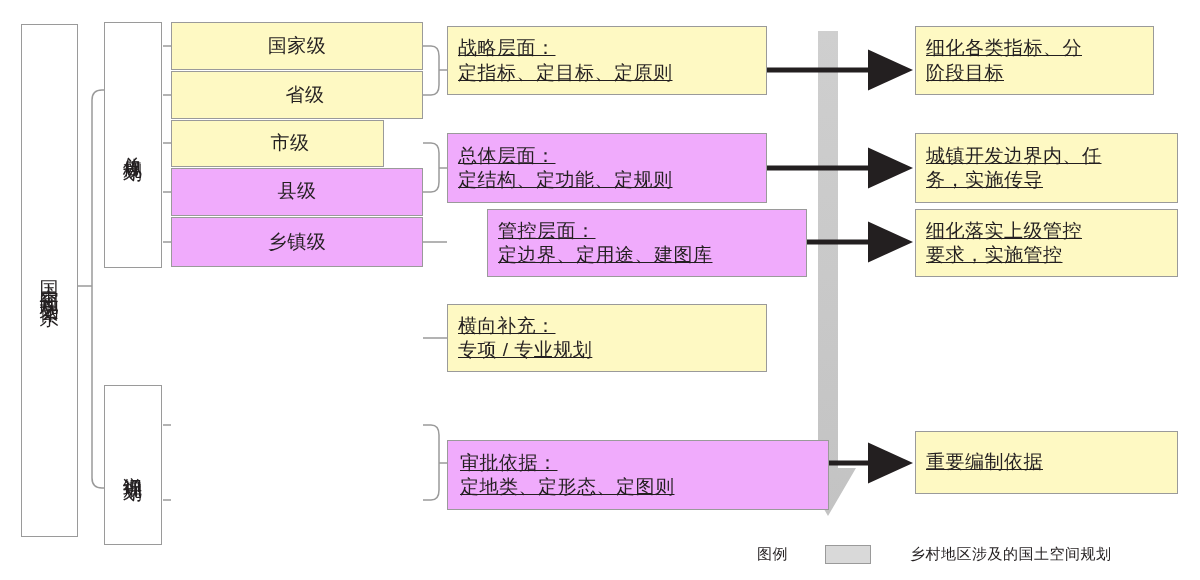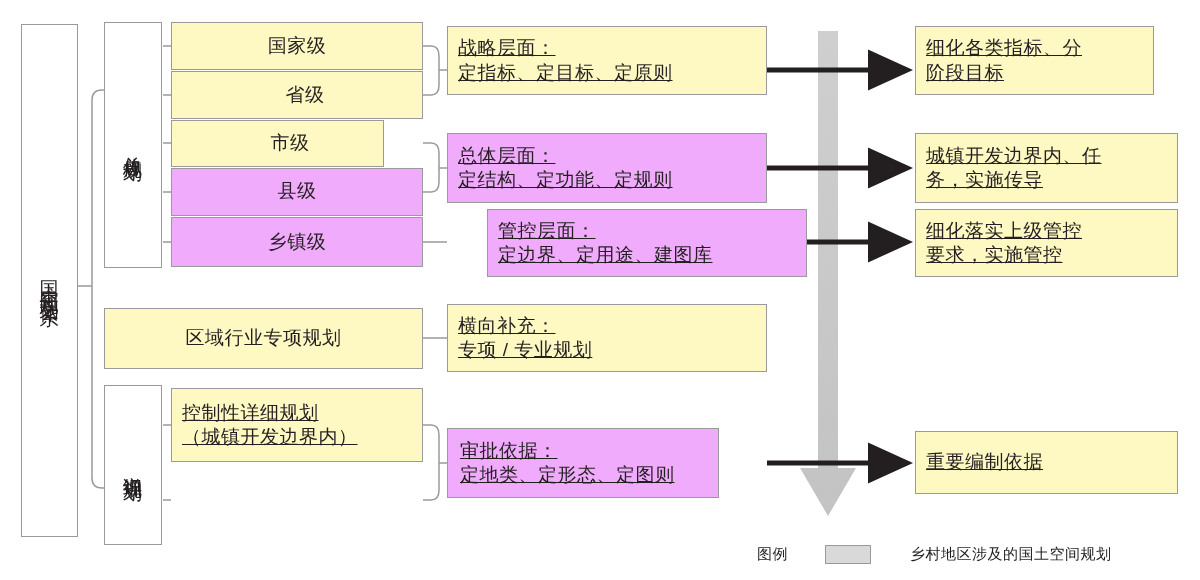--- a/index.html
+++ b/index.html
@@ -169,46 +169,39 @@
   <div class="box center" style="left:171px;top:120px;width:213px;height:47px;padding-left:25px;">
     <span class="txt">市级</span>
   </div>
   <div class="box center shaded" style="left:171px;top:168px;width:252px;height:48px;font-family:Liberation Mono, monospace;">
     <span class="txt">县级</span>
   </div>
   <div class="box center shaded" style="left:171px;top:217px;width:252px;height:50px;">
     <span class="txt">乡镇级</span>
   </div>
 
-  <div class="box center" style="left:104px;top:308px;width:319px;height:61px;">
-    <span class="txt">区域行业专项规划</span>
-  </div>
-
-  <div class="box left" style="left:171px;top:388px;width:252px;height:74px;">
-    <span class="txt">控制性详细规划
-（城镇开发边界内）</span>
-  </div>
+
 
   <div class="box left" style="left:447px;top:26px;width:320px;height:69px;">
     <span class="txt">战略层面：
 定指标、定目标、定原则</span>
   </div>
   <div class="box left shaded" style="left:447px;top:133px;width:320px;height:70px;">
     <span class="txt">总体层面：
 定结构、定功能、定规则</span>
   </div>
   <div class="box left shaded" style="left:447px;top:209px;width:320px;height:68px;margin-left:40px;">
     <span class="txt">管控层面：
 定边界、定用途、建图库</span>
   </div>
   <div class="box left" style="left:447px;top:304px;width:320px;height:68px;">
     <span class="txt">横向补充：
 专项 / 专业规划</span>
   </div>
-  <div class="box left shaded" style="left:447px;top:428px;width:272px;height:70px;padding-left:12px;">
+  <div class="box left shaded" style="left:447px;top:440px;width:382px;height:70px;padding-left:12px;">
     <span class="txt">审批依据：
 定地类、定形态、定图则</span>
   </div>
 
   <div class="box left" style="left:915px;top:26px;width:239px;height:69px;">
     <span class="txt">细化各类指标、分
 阶段目标</span>
   </div>
   <div class="box left" style="left:915px;top:133px;width:263px;height:70px;">
     <span class="txt">城镇开发边界内、任

